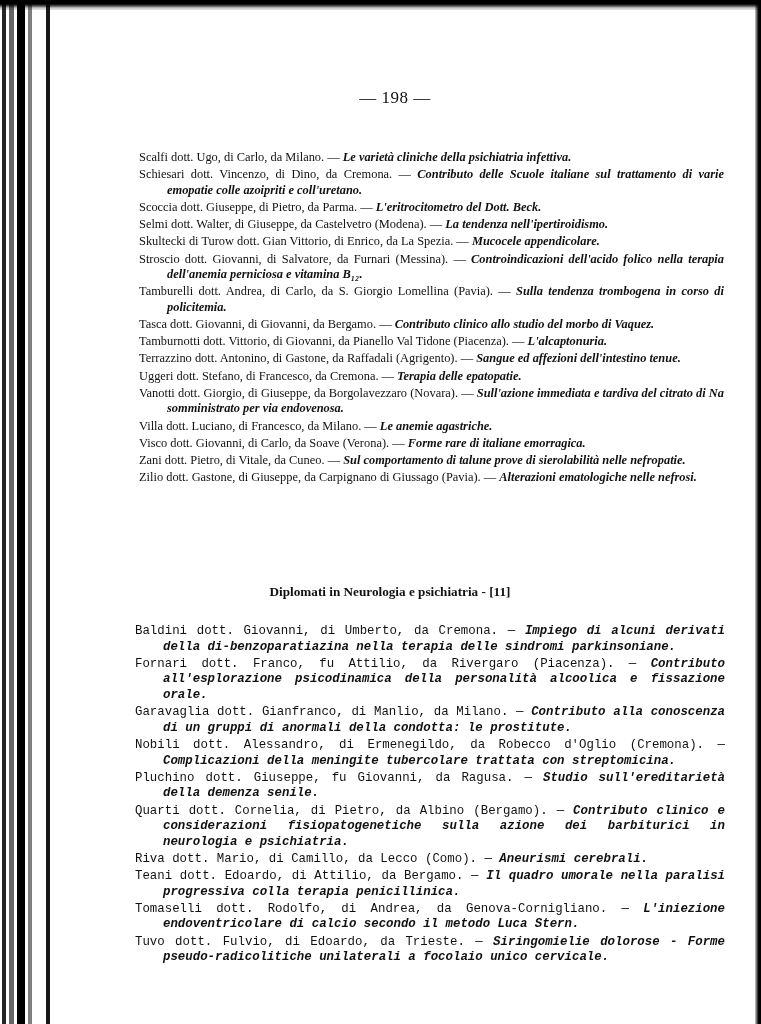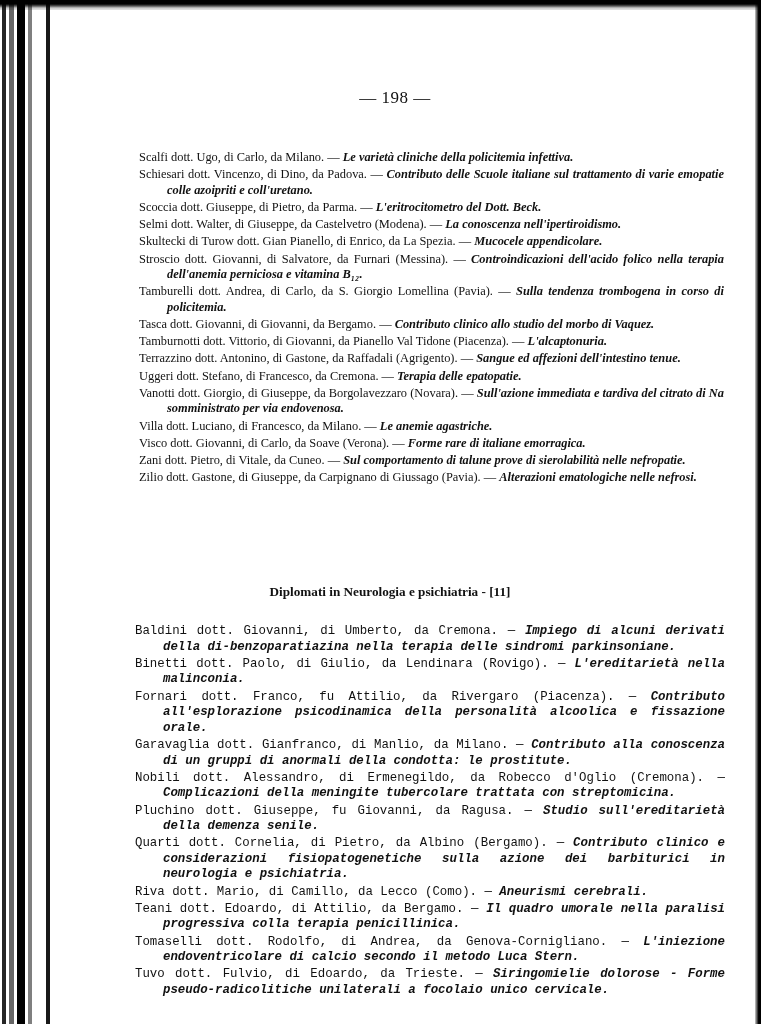--- a/index.html
+++ b/index.html
@@ -46,43 +46,42 @@
   <div class="bar" style="left:17px;width:8px;"></div>
   <div class="bar" style="left:28px;width:4px;opacity:0.5"></div>
   <div class="bar" style="left:46px;width:4px;opacity:0.9"></div>
 </div>
 <div class="scan-right"></div>
 
 <div class="page-number">— 198 —</div>
 
 <div class="entries s1">
 
-  <p class="entry"><span>Scalfi dott. Ugo, di Carlo, da Milano. —</span> <span class="title">Le varietà cliniche della policitemia infettiva.</span></p>
-  <p class="entry"><span>Schiesari dott. Vincenzo, di Dino, da Padova. —</span> <span class="title">Contributo delle Scuole italiane sul trattamento di varie emopatie colle azoipriti e coll'uretano.</span></p>
+  <p class="entry"><span>Scalfi dott. Ugo, di Carlo, da Milano. —</span> <span class="title">Le varietà cliniche della psichiatria infettiva.</span></p>
+  <p class="entry"><span>Schiesari dott. Vincenzo, di Dino, da Cremona. —</span> <span class="title">Contributo delle Scuole italiane sul trattamento di varie emopatie colle azoipriti e coll'uretano.</span></p>
   <p class="entry"><span>Scoccia dott. Giuseppe, di Pietro, da Parma. —</span> <span class="title">L'eritrocitometro del Dott. Beck.</span></p>
-  <p class="entry"><span>Selmi dott. Walter, di Giuseppe, da Castelvetro (Modena). —</span> <span class="title">La conoscenza nell'ipertiroidismo.</span></p>
-  <p class="entry"><span>Skultecki di Turow dott. Gian Pianello, di Enrico, da La Spezia. —</span> <span class="title">Mucocele appendicolare.</span></p>
+  <p class="entry"><span>Selmi dott. Walter, di Giuseppe, da Castelvetro (Modena). —</span> <span class="title">La tendenza nell'ipertiroidismo.</span></p>
+  <p class="entry"><span>Skultecki di Turow dott. Gian Vittorio, di Enrico, da La Spezia. —</span> <span class="title">Mucocele appendicolare.</span></p>
   <p class="entry"><span>Stroscio dott. Giovanni, di Salvatore, da Furnari (Messina). —</span> <span class="title">Controindicazioni dell'acido folico nella terapia dell'anemia perniciosa e vitamina B₁₂.</span></p>
   <p class="entry"><span>Tamburelli dott. Andrea, di Carlo, da S. Giorgio Lomellina (Pavia). —</span> <span class="title">Sulla tendenza trombogena in corso di policitemia.</span></p>
   <p class="entry"><span>Tasca dott. Giovanni, di Giovanni, da Bergamo. —</span> <span class="title">Contributo clinico allo studio del morbo di Vaquez.</span></p>
   <p class="entry"><span>Tamburnotti dott. Vittorio, di Giovanni, da Pianello Val Tidone (Piacenza). —</span> <span class="title">L'alcaptonuria.</span></p>
   <p class="entry"><span>Terrazzino dott. Antonino, di Gastone, da Raffadali (Agrigento). —</span> <span class="title">Sangue ed affezioni dell'intestino tenue.</span></p>
   <p class="entry"><span>Uggeri dott. Stefano, di Francesco, da Cremona. —</span> <span class="title">Terapia delle epatopatie.</span></p>
   <p class="entry"><span>Vanotti dott. Giorgio, di Giuseppe, da Borgolavezzaro (Novara). —</span> <span class="title">Sull'azione immediata e tardiva del citrato di Na somministrato per via endovenosa.</span></p>
   <p class="entry"><span>Villa dott. Luciano, di Francesco, da Milano. —</span> <span class="title">Le anemie agastriche.</span></p>
   <p class="entry"><span>Visco dott. Giovanni, di Carlo, da Soave (Verona). —</span> <span class="title">Forme rare di italiane emorragica.</span></p>
   <p class="entry"><span>Zani dott. Pietro, di Vitale, da Cuneo. —</span> <span class="title">Sul comportamento di talune prove di sierolabilità nelle nefropatie.</span></p>
   <p class="entry"><span>Zilio dott. Gastone, di Giuseppe, da Carpignano di Giussago (Pavia). —</span> <span class="title">Alterazioni ematologiche nelle nefrosi.</span></p>
 </div>
 
 <div class="section-heading">Diplomati in Neurologia e psichiatria - [11]</div>
 
 <div class="entries s2">
   <p class="entry"><span>Baldini dott. Giovanni, di Umberto, da Cremona. —</span> <span class="title">Impiego di alcuni derivati della di-benzoparatiazina nella terapia delle sindromi parkinsoniane.</span></p>
-  <p class="entry"><span>Binetti dott. Paolo, di Giulio, da Lendinara (Rovigo). —</span> <span class="title">L'ereditarietà nella malinconia.</span></p>
   <p class="entry"><span>Fornari dott. Franco, fu Attilio, da Rivergaro (Piacenza). —</span> <span class="title">Contributo all'esplorazione psicodinamica della personalità alcoolica e fissazione orale.</span></p>
   <p class="entry"><span>Garavaglia dott. Gianfranco, di Manlio, da Milano. —</span> <span class="title">Contributo alla conoscenza di un gruppi di anormali della condotta: le prostitute.</span></p>
   <p class="entry"><span>Nobili dott. Alessandro, di Ermenegildo, da Robecco d'Oglio (Cremona). —</span> <span class="title">Complicazioni della meningite tubercolare trattata con streptomicina.</span></p>
   <p class="entry"><span>Pluchino dott. Giuseppe, fu Giovanni, da Ragusa. —</span> <span class="title">Studio sull'ereditarietà della demenza senile.</span></p>
   <p class="entry"><span>Quarti dott. Cornelia, di Pietro, da Albino (Bergamo). —</span> <span class="title">Contributo clinico e considerazioni fisiopatogenetiche sulla azione dei barbiturici in neurologia e psichiatria.</span></p>
   <p class="entry"><span>Riva dott. Mario, di Camillo, da Lecco (Como). —</span> <span class="title">Aneurismi cerebrali.</span></p>
   <p class="entry"><span>Teani dott. Edoardo, di Attilio, da Bergamo. —</span> <span class="title">Il quadro umorale nella paralisi progressiva colla terapia penicillinica.</span></p>
   <p class="entry"><span>Tomaselli dott. Rodolfo, di Andrea, da Genova-Cornigliano. —</span> <span class="title">L'iniezione endoventricolare di calcio secondo il metodo Luca Stern.</span></p>
   <p class="entry"><span>Tuvo dott. Fulvio, di Edoardo, da Trieste. —</span> <span class="title">Siringomielie dolorose - Forme pseudo-radicolitiche unilaterali a focolaio unico cervicale.</span></p>
 </div>

